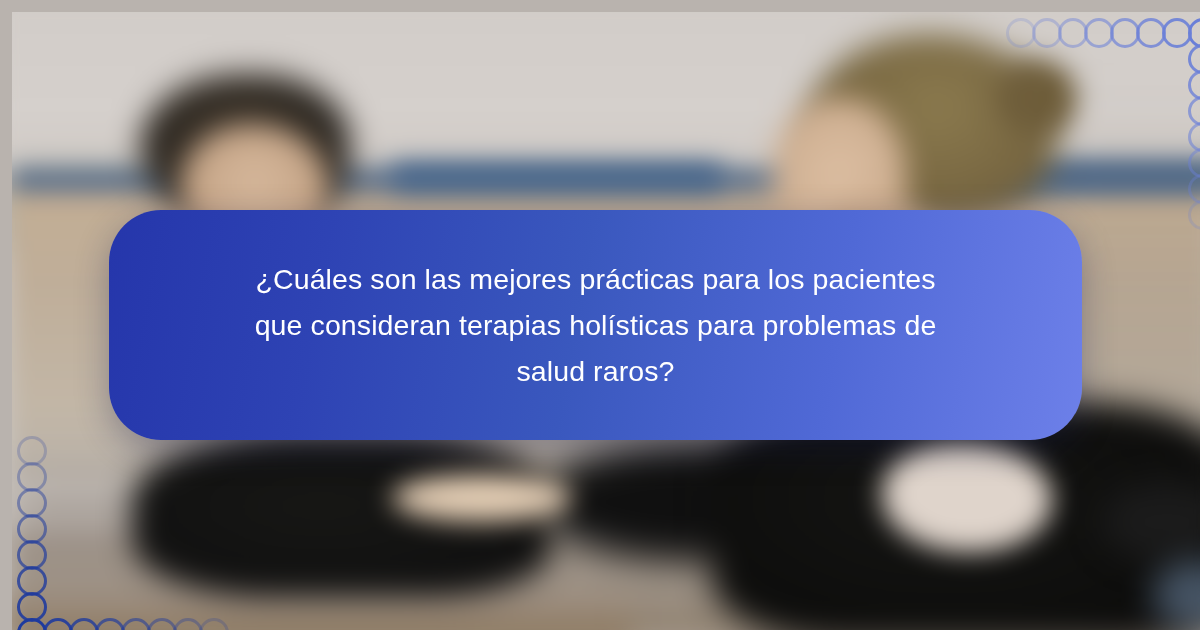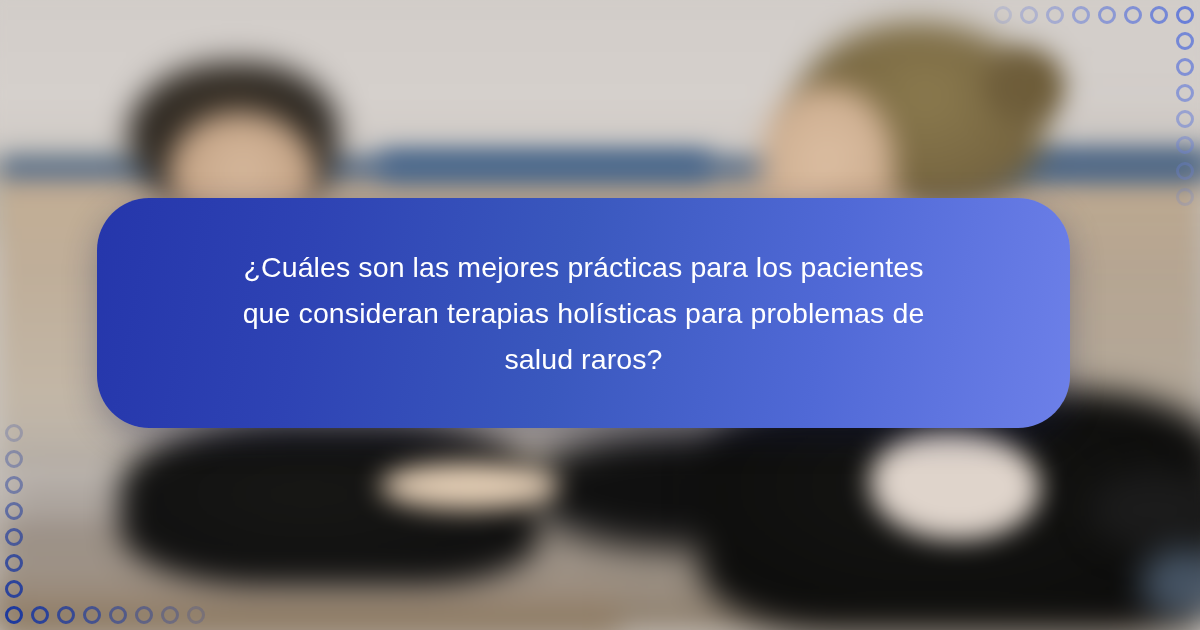--- a/index.html
+++ b/index.html
@@ -1,15 +1,15 @@
 <!DOCTYPE html>
 <html><head>
 <meta charset="utf-8">
 <style>
-  * { margin:0; padding:0; box-sizing:border-box; }
+  * { margin:0; padding:12px; box-sizing:border-box; }
   html,body { width:1200px; height:630px; overflow:hidden; }
   body {
     font-family:"Liberation Sans", sans-serif;
     background:#b9b3ae;
     position:relative;
   }
 
   
   #bg-photo {
     position:absolute; inset:0;

